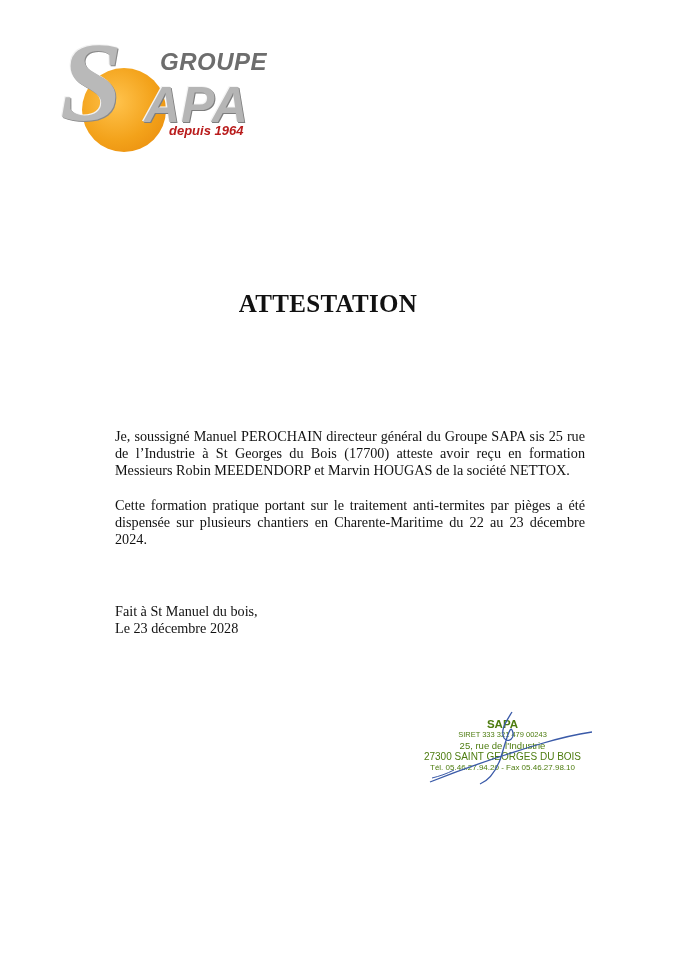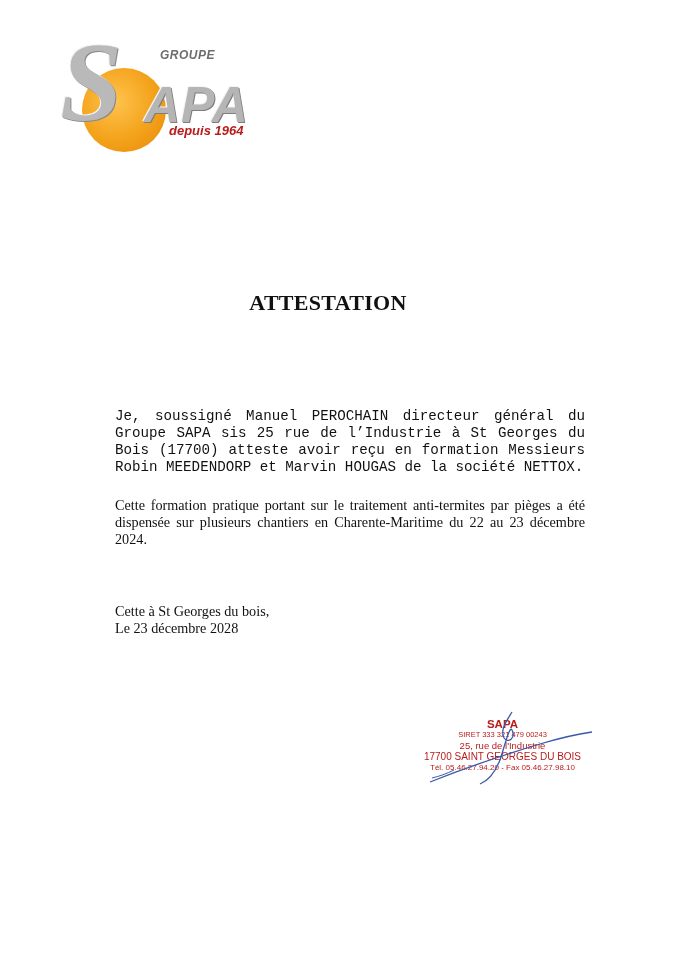--- a/index.html
+++ b/index.html
@@ -1,34 +1,34 @@
 <!DOCTYPE html>
 <html><head>
   <meta charset="utf-8">
   <style>
     html, body { margin: 0; padding: 0; background: #ffffff; }
     body { width: 690px; height: 975px; position: relative; overflow: hidden; font-family: "Liberation Serif", serif; color: #111; }
     .logo { position: absolute; left: 52px; top: 38px; width: 210px; height: 110px; }
     .logo .sun { position: absolute; left: 30px; top: 30px; width: 84px; height: 84px; border-radius: 50%;
       background: radial-gradient(circle at 40% 40%, #ffc34d 0%, #f3a21a 55%, #e7870a 100%); }
     .logo .groupe { position: absolute; left: 108px; top: 10px; font-family: "Liberation Sans", sans-serif; font-style: italic; font-weight: bold;
-      font-size: 12px; color: #6d6d6d; letter-spacing: 0.5px; }
+      font-size: 24px; color: #6d6d6d; letter-spacing: 0.5px; }
     .logo .big-s { position: absolute; left: 8px; top: -12px; font-family: "Liberation Serif", serif; font-style: italic; font-weight: bold;
       font-size: 112px; line-height: 1; color: #b9b9b9; text-shadow: 1px 1px 0 #8a8a8a, -1px -1px 0 #f2f2f2; }
     .logo .apa { position: absolute; left: 92px; top: 42px; font-family: "Liberation Sans", sans-serif; font-style: italic; font-weight: bold;
       font-size: 50px; line-height: 1; color: #b5b5b5; text-shadow: 1px 1px 0 #7e7e7e, -1px -1px 0 #f4f4f4; letter-spacing: 1px; }
     .logo .depuis { position: absolute; left: 117px; top: 85px; font-family: "Liberation Sans", sans-serif; font-style: italic; font-weight: bold;
       font-size: 13px; color: #b91c1c; }
-    .title { position: absolute; left: 0; width: 656px; top: 290px; text-align: center; font-weight: bold; font-size: 22px; letter-spacing: 0.3px; }
+    .title { position: absolute; left: 0; width: 656px; top: 290px; text-align: center; font-weight: bold; font-size: 25px; letter-spacing: 0.3px; }
     .para { position: absolute; left: 115px; width: 470px; font-size: 14.2px; line-height: 17px; text-align: justify; }
-    .p1 { top: 408px; font-family: Liberation Mono, monospace; }
+    .p1 { top: 428px; }
     .p2 { top: 497px; }
     .place { position: absolute; left: 115px; top: 603px; font-size: 14.2px; line-height: 17px; }
     .sig-block { position: absolute; left: 400px; width: 210px; top: 668px; text-align: center; font-size: 14.2px; line-height: 17px; }
-    .stamp { position: absolute; left: 415px; top: 718px; width: 175px; text-align: center; font-family: "Liberation Sans", sans-serif; color: #b91c1c; }
+    .stamp { position: absolute; left: 415px; top: 718px; width: 175px; text-align: center; font-family: "Liberation Sans", sans-serif; color: #4d7c0f; }
     .stamp .s-name { font-weight: bold; font-size: 11.5px; line-height: 12px; }
     .stamp .s-siret { font-size: 7.5px; line-height: 10px; }
     .stamp .s-addr { font-size: 9.5px; line-height: 11px; }
     .stamp .s-city { font-size: 10px; line-height: 11px; }
     .stamp .s-tel { font-size: 8px; line-height: 11px; }
     .signature { position: absolute; left: 420px; top: 708px; width: 180px; height: 80px; pointer-events: none; }
   </style>
 </head>
 <body>
 
@@ -39,32 +39,32 @@
   <div class="apa">APA</div>
   <div class="depuis">depuis 1964</div>
 </div>
 
 <div class="title">ATTESTATION</div>
 
 <div class="para p1">Je, soussigné Manuel PEROCHAIN directeur général du Groupe SAPA sis 25 rue de l’Industrie à St Georges du Bois (17700) atteste avoir reçu en formation Messieurs Robin MEEDENDORP et Marvin HOUGAS de la société NETTOX.</div>
 <div class="para p2">Cette formation pratique portant sur le traitement anti-termites par pièges a été dispensée sur plusieurs chantiers en Charente-Maritime du 22 au 23 décembre 2024.</div>
 
 <div class="place">
-  <div>Cette à St Georges du bois,</div>
+  <div>Fait à St Manuel du bois,</div>
   <div>Le 23 décembre 2028</div>
 </div>
 
 <div class="sig-block">
 </div>
 
 <div class="stamp">
   <div class="s-name">SAPA</div>
   <div class="s-siret">SIRET 333 321 479 00243</div>
   <div class="s-addr">25, rue de l'Industrie</div>
-  <div class="s-city">17700 SAINT GEORGES DU BOIS</div>
+  <div class="s-city">27300 SAINT GEORGES DU BOIS</div>
   <div class="s-tel">Tél. 05.46.27.94.20 - Fax 05.46.27.98.10</div>
 </div>
 
 <svg class="signature" viewBox="0 0 180 80">
   <path d="M92 4 C 86 14, 80 22, 84 30 C 88 36, 96 30, 92 22 C 90 16, 84 40, 80 52 C 76 62, 70 72, 60 76" fill="none" stroke="#3a5aa8" stroke-width="1.3"></path>
   <path d="M10 74 C 40 62, 80 48, 120 36 C 140 30, 158 26, 172 24" fill="none" stroke="#3a5aa8" stroke-width="1.3"></path>
   <path d="M12 70 C 20 68, 26 66, 34 62" fill="none" stroke="#3a5aa8" stroke-width="1"></path>
 </svg>
 
 </body></html>

